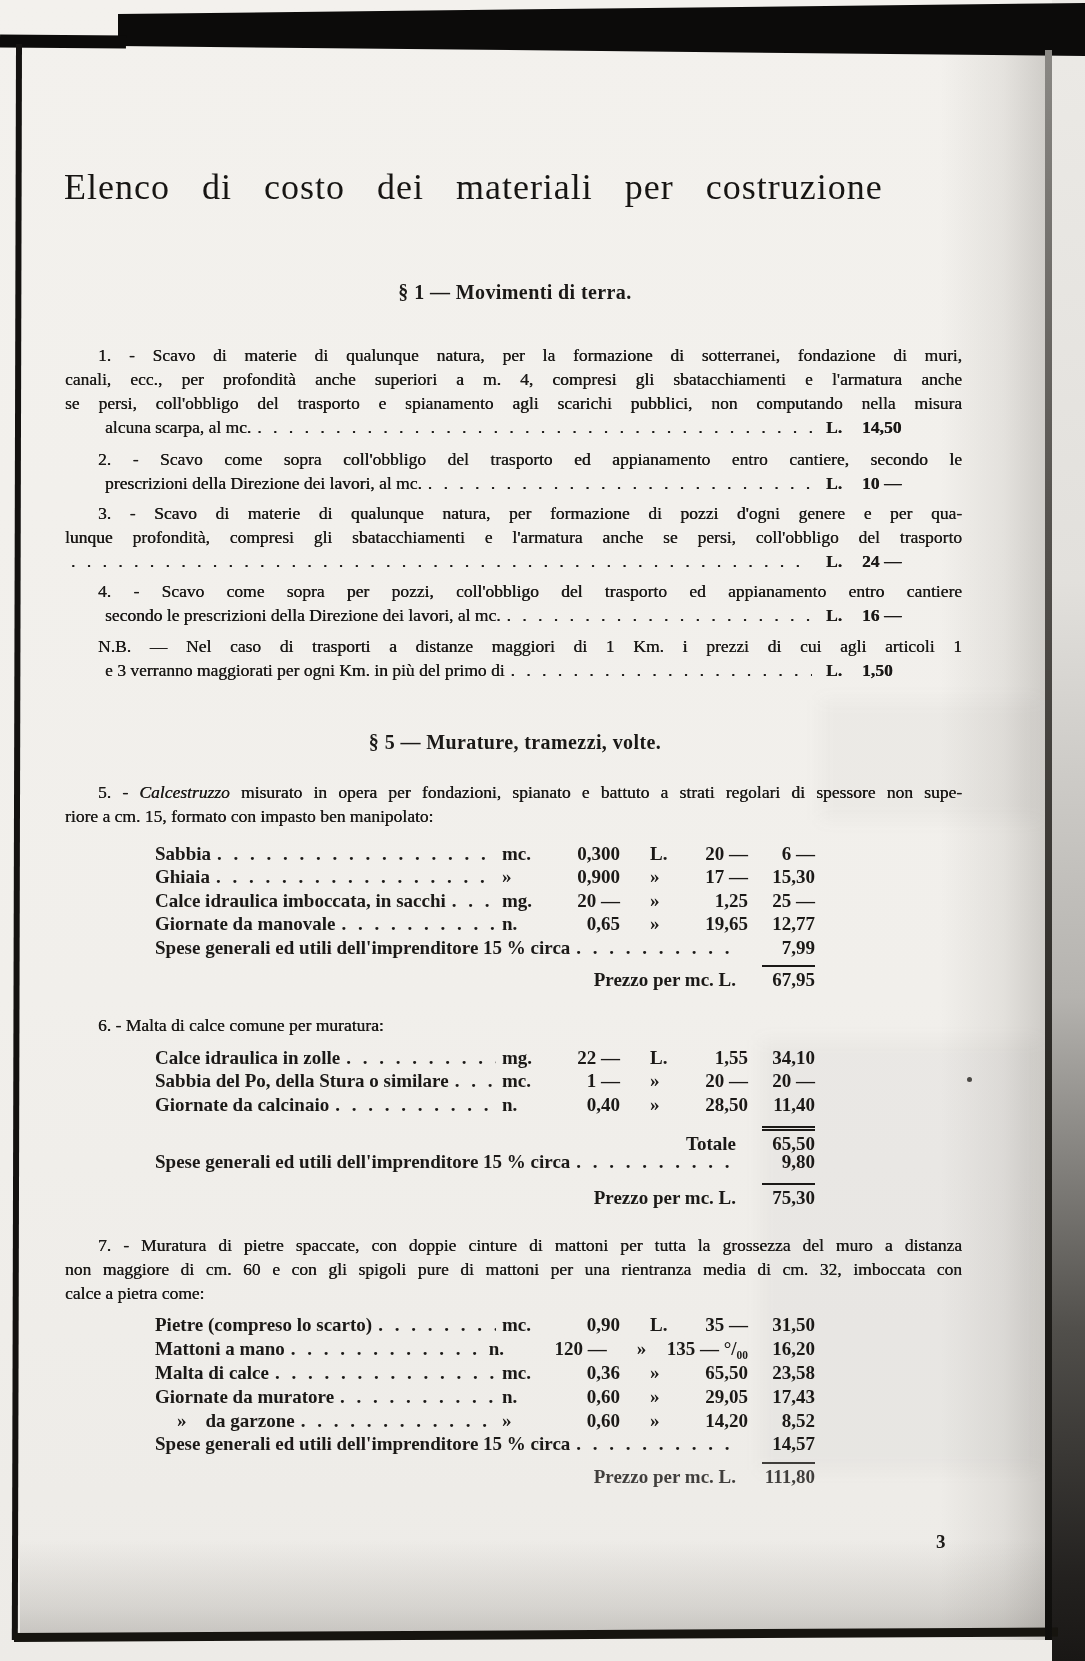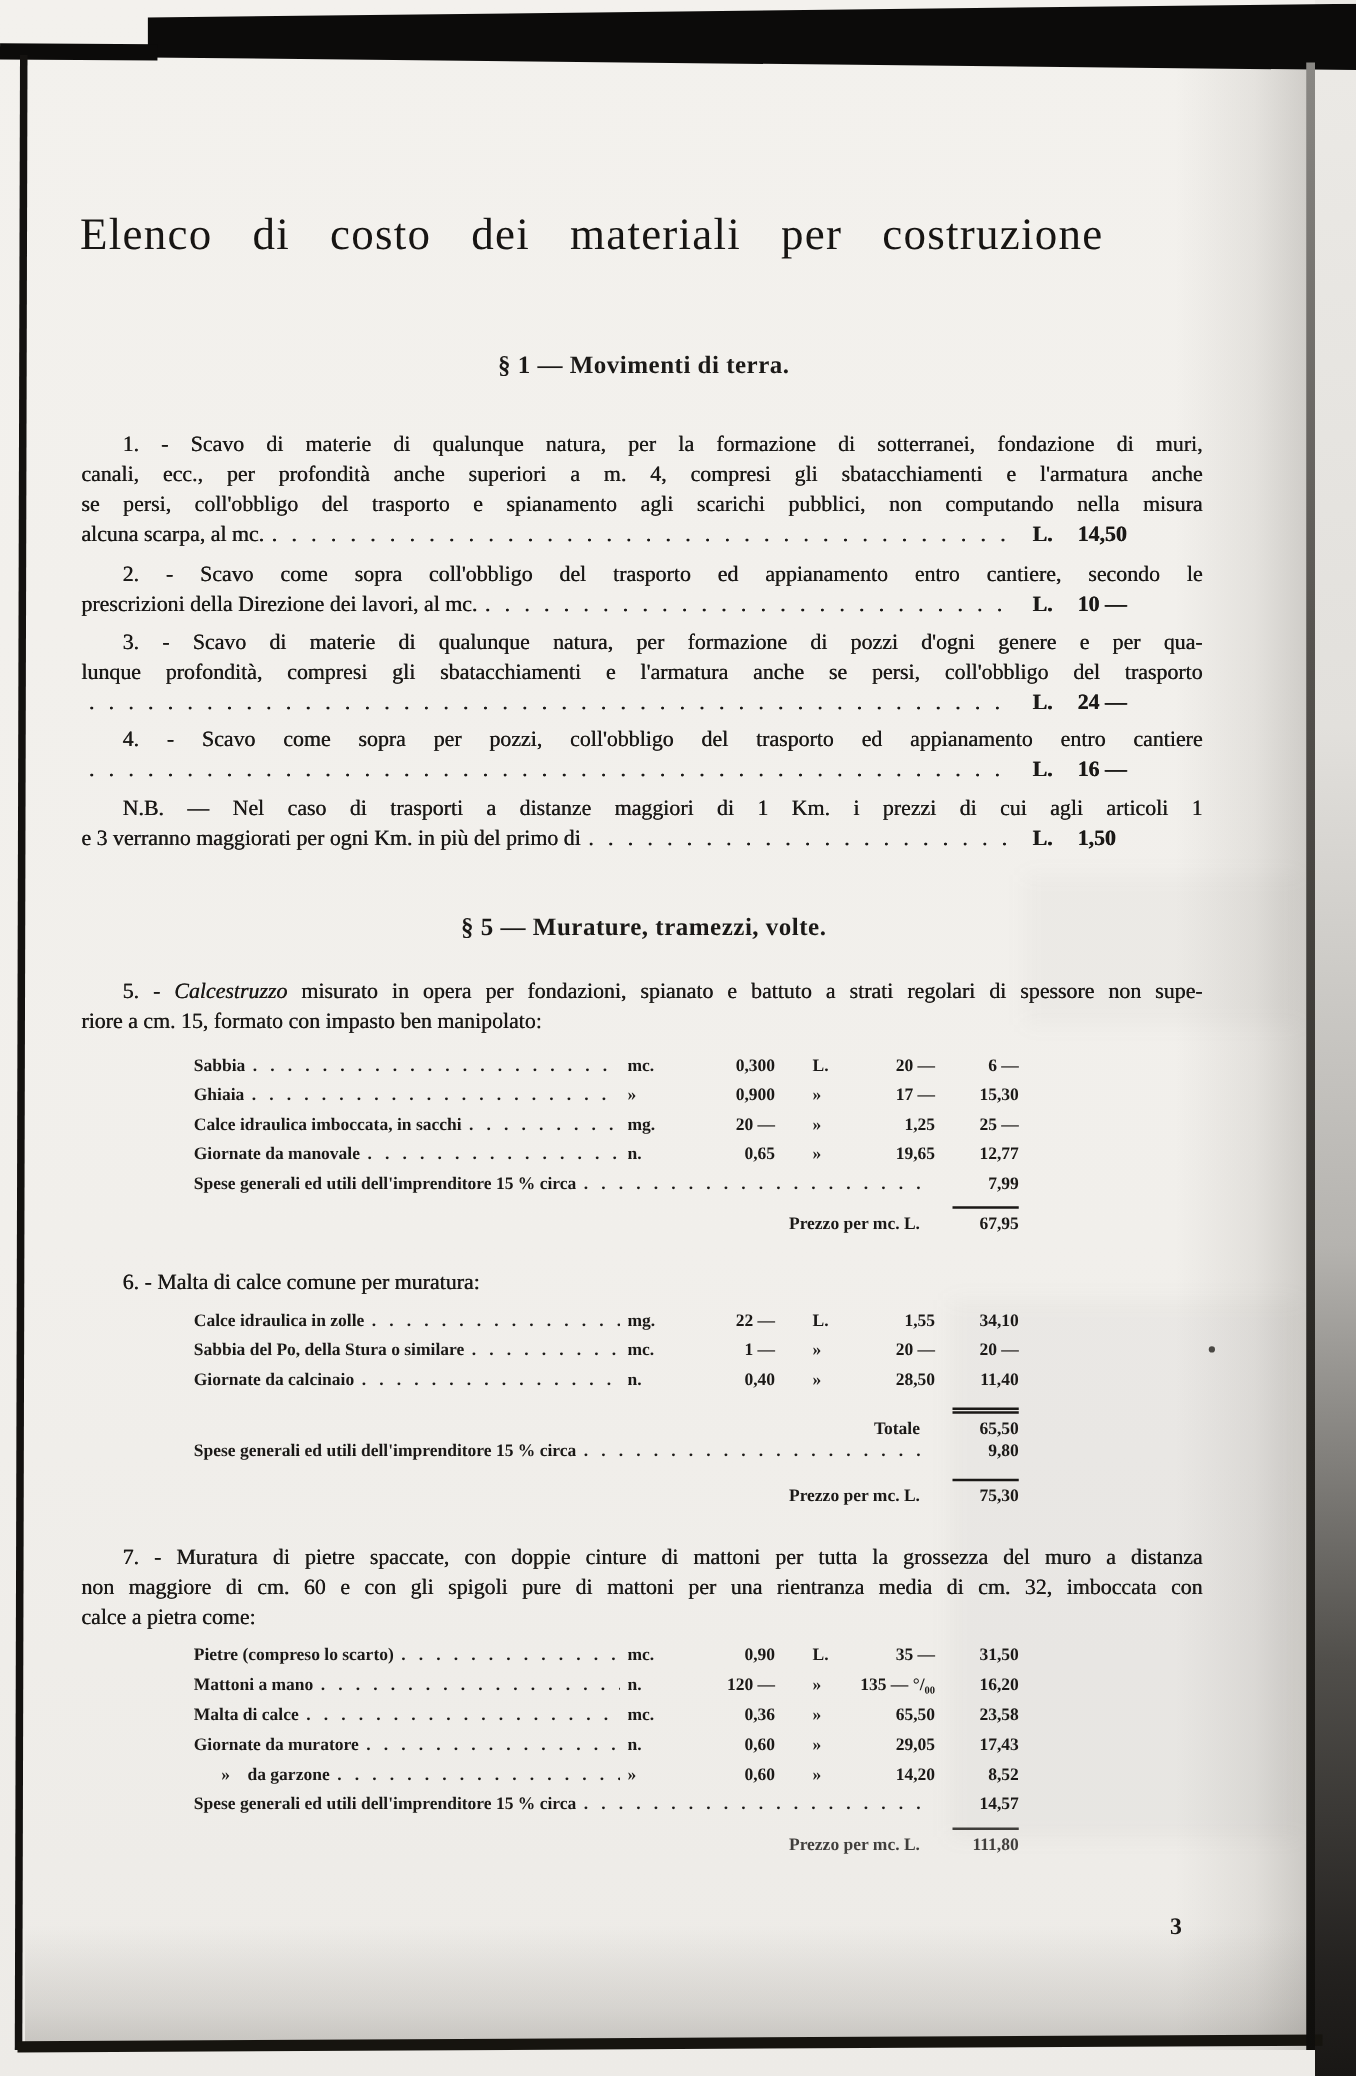--- a/index.html
+++ b/index.html
@@ -36,29 +36,29 @@
   .title{position:absolute;left:64px;top:166px;z-index:2;font-size:36px;font-weight:400;
     letter-spacing:1px;word-spacing:22px;white-space:nowrap;color:#171513;}
   .sechead{position:absolute;left:65px;width:900px;text-align:center;z-index:2;
     font-size:20px;font-weight:700;letter-spacing:.4px;}
   .jline{position:absolute;left:65px;width:897px;z-index:2;font-size:17.5px;line-height:21px;
     text-align:justify;text-align-last:justify;text-shadow:.3px 0 0 currentColor;}
   .noj{text-align:left;text-align-last:left;}
   .ind{text-indent:33px;}
   .pline{position:absolute;left:65px;width:897px;z-index:2;display:flex;align-items:baseline;
     font-size:17.5px;line-height:21px;text-shadow:.3px 0 0 currentColor;}
-  .pline .lead{white-space:nowrap;flex:0 0 auto;}
+  .pline .lead{white-space:nowrap;flex:0 0 auto;margin-left:40px;}
   .dots{flex:1 1 auto;overflow:hidden;white-space:nowrap;margin:0 6px;min-width:8px;}
   .dots::before{word-spacing:7px;content:". . . . . . . . . . . . . . . . . . . . . . . . . . . . . . . . . . . . . . . . . . . . . . . . . . . . . . . . . . . . . . . . . . . . . .";}
   .pline .cur{flex:0 0 36px;margin-left:8px;font-weight:700;}
   .pline .amt{flex:0 0 74px;margin-right:26px;white-space:nowrap;font-weight:700;}
 
   
   .trow{position:absolute;left:155px;width:660px;z-index:2;display:flex;align-items:baseline;
-    font-size:14px;font-weight:700;line-height:21px;}
+    font-size:19px;font-weight:700;line-height:21px;}
   .trow .desc{white-space:nowrap;flex:0 0 auto;}
   .trow .unit{flex:0 0 60px;}
   .trow .qty{flex:0 0 58px;text-align:right;white-space:nowrap;}
   .trow .cur{flex:0 0 30px;margin-left:30px;}
   .trow .up{flex:0 0 68px;text-align:right;white-space:nowrap;}
   .trow .amt{flex:0 0 53px;margin-left:14px;text-align:right;white-space:nowrap;}
   .trow.spese .amt{margin-left:14px;}
   .trow .lbl{flex:1 1 auto;text-align:right;padding-right:12px;white-space:nowrap;}
   .rule-s .amt{border-top:2px solid #1b1917;padding-top:2px;}
   .rule-d .amt{border-top:5px double #1b1917;padding-top:2px;}
@@ -106,20 +106,21 @@
 <div class="jline ind" style="top:503px">3. - Scavo di materie di qualunque natura, per formazione di pozzi d'ogni genere e per qua-</div>
 <div class="jline" style="top:527px">lunque profondità, compresi gli sbatacchiamenti e l'armatura anche se persi, coll'obbligo del trasporto</div>
 <div class="pline" style="top:551px">
   <span class="dots"></span>
   <span class="cur">L.</span>
   <span class="amt">24 —</span>
 </div>
 
 <div class="jline ind" style="top:581px">4. - Scavo come sopra per pozzi, coll'obbligo del trasporto ed appianamento entro cantiere</div>
 <div class="pline" style="top:605px">
+  <span class="lead">secondo le prescrizioni della Direzione dei lavori, al mc.</span>
   <span class="dots"></span>
   <span class="cur">L.</span>
   <span class="amt">16 —</span>
 </div>
 
 <div class="jline ind" style="top:636px">N.B. — Nel caso di trasporti a distanze maggiori di 1 Km. i prezzi di cui agli articoli 1</div>
 <div class="pline" style="top:660px">
   <span class="lead">e 3 verranno maggiorati per ogni Km. in più del primo di</span>
   <span class="dots"></span>
   <span class="cur">L.</span>

